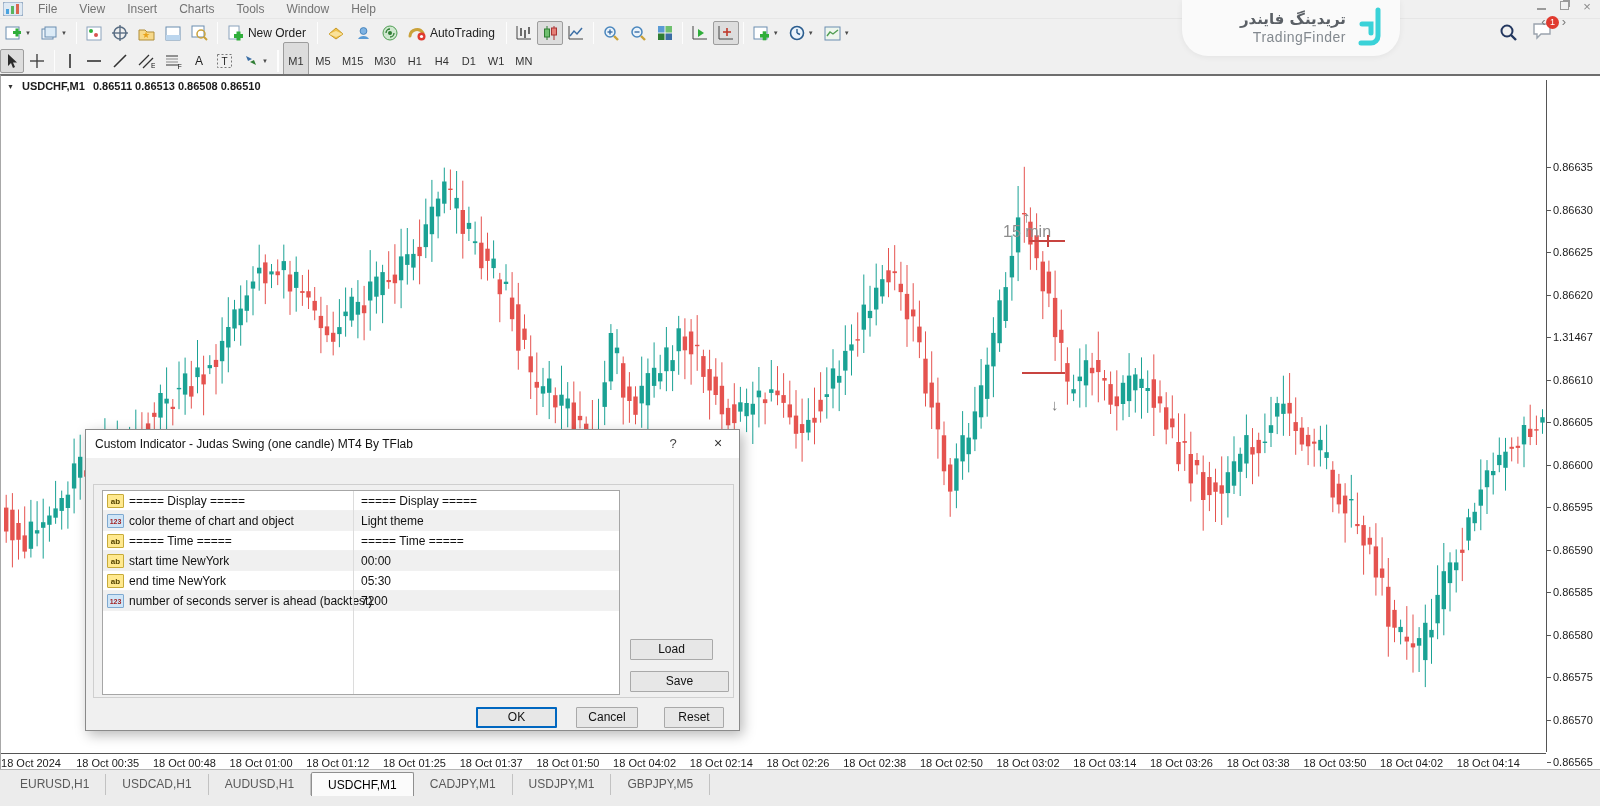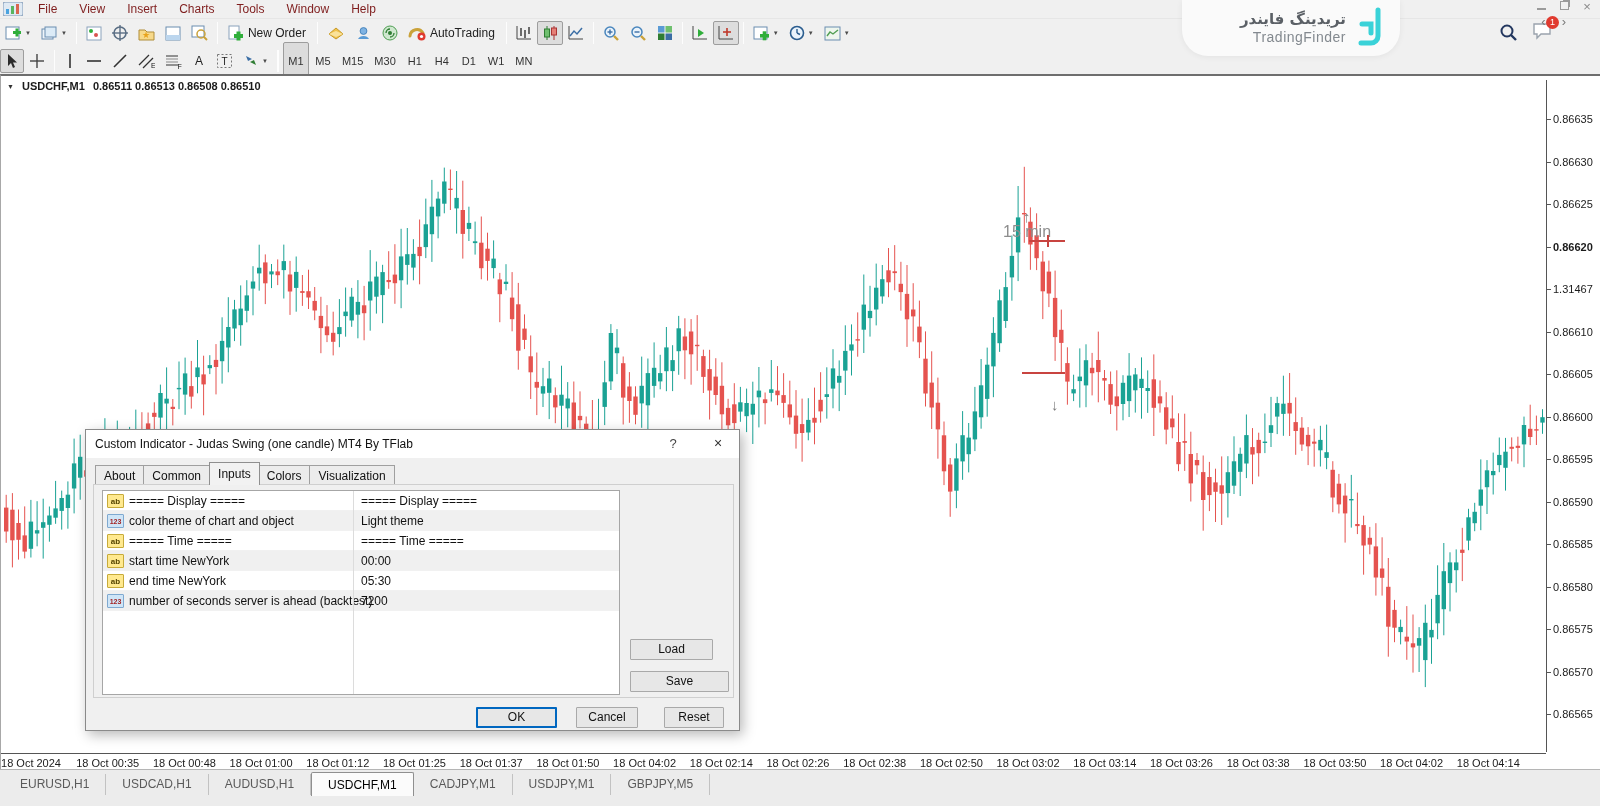--- a/index.html
+++ b/index.html
@@ -3,21 +3,21 @@
 <meta charset="utf-8">
 <style>
   * { box-sizing: border-box; margin: 0; padding: 0; }
   html,body { width:1600px; height:806px; overflow:hidden; }
   body { font-family:"Liberation Sans","DejaVu Sans",sans-serif; font-size:12px; color:#222; background:#f0f0f0; }
   #app { position:relative; width:1600px; height:806px; background:#f0f0f0; }
 
   
   .menubar { position:absolute; left:0; top:0; width:1600px; height:18px; display:flex; align-items:center; background:#f0f0f0; }
   .appicon { width:20px; height:14px; margin:0 4px 0 3px; }
-  .menu-item { padding:1px 11px; color:#7f1d1d; cursor:default; }
+  .menu-item { padding:1px 11px; color:#737373; cursor:default; }
   .win-controls { position:absolute; right:6px; top:1px; display:flex; gap:9px; align-items:center; color:#8a8a8a; font-size:10px; }
   .win-btn { width:14px; height:12px; text-align:center; line-height:11px; }
   .win-min { border-bottom:2px solid #9a9a9a; width:9px; height:7px; }
   .win-restore { width:9px; height:9px; border:1px solid #9a9a9a; box-shadow:2px -2px 0 -1px #9a9a9a; }
 
   
   .toolbar { position:absolute; left:0; display:flex; align-items:center; background:#f0f0f0; }
   .tb-row1 { top:18px; width:1600px; height:29px; border-top:1px solid #e6e6e6; }
   .tb-row2 { top:47px; width:1600px; height:27px; }
   .vsep { width:1px; height:22px; background:#c9c9c9; border-right:1px solid #fdfdfd; margin:0 4px; }
@@ -37,21 +37,21 @@
   .topright-icons { position:absolute; right:48px; top:22px; display:flex; gap:14px; align-items:center; }
   .chat-wrap { position:relative; }
   .badge { position:absolute; right:-7px; top:-6px; min-width:13px; height:13px; border-radius:7px; background:#e03a2f; color:#fff; font-size:9px; line-height:13px; text-align:center; padding:0 2px; }
 
   
   .chart-frame { position:absolute; left:0; top:74px; width:1600px; height:696px; background:#fff; border-top:2px solid #6e6e6e; border-left:1px solid #a8a8a8; }
   .plot { position:absolute; left:0; top:4px; width:1545px; height:672px; background:#fff; overflow:hidden; }
   .quote-line { position:absolute; left:6px; top:4px; font-size:11px; font-weight:bold; color:#1b1b1b; display:flex; gap:8px; align-items:center; z-index:3; }
   .quote-line .dd { font-size:7px; color:#333; }
   .price-axis { position:absolute; left:1545px; top:4px; width:55px; height:672px; border-left:1px solid #555; background:#fff; }
-  .price-label { position:absolute; left:6px; font-size:11px; color:#1b1b1b; white-space:nowrap; }
+  .price-label { position:absolute; left:6px; font-size:11px; color:#1b1b1b; white-space:nowrap;margin-top:48px; }
   .price-label::before { content:""; position:absolute; left:-6px; top:6px; width:4px; height:1px; background:#555; }
   .time-axis { position:absolute; left:0; top:677px; width:1545px; height:18px; border-top:1px solid #555; background:#fff; }
   .time-label { position:absolute; top:3px; font-size:11px; color:#1b1b1b; white-space:nowrap; transform:translateX(-50%); }
   .anno { position:absolute; z-index:2; }
 
   
   .tabbar { position:absolute; left:0; top:769px; width:1600px; height:37px; background:#ececec; border-top:1px solid #b5b5b5; display:flex; align-items:flex-start; padding:2px 4px 0 4px; }
   .chart-tab { position:relative; padding:3px 16px 4px 16px; font-size:12px; color:#5a5a5a; border-right:1px solid #c2c2c2; margin-top:2px; }
   .chart-tab.active { background:#fbfbfb; border:1px solid #8f8f8f; border-bottom:none; color:#000; margin-top:0; padding-top:5px; border-radius:2px 2px 0 0; z-index:2; }
   .tab-arrows { position:absolute; right:34px; top:14px; color:#7a7a7a; font-size:13px; display:flex; gap:16px; }
@@ -908,21 +908,21 @@
             <div style="position: absolute; left: 18px; top: -5px; width: 2px; height: 12px; background: rgb(200, 68, 64);"></div>
           </div>
           <div class="anno" style="left: 1021px; top: 292px; width: 43px; height: 1.5px; background: rgb(200, 68, 64);"></div>
           <div class="anno" style="left: 1050px; top: 316px; color: rgb(125, 125, 125); font-size: 15px; font-weight: bold;">↓</div>
         </div>
     </div>
     <div class="price-axis" id="price-axis">
         <div class="price-label" style="top: 32.9797px;">0.86635</div>
         <div class="price-label" style="top: 75.5114px;">0.86630</div>
         <div class="price-label" style="top: 118.043px;">0.86625</div>
-        <div class="price-label" style="top: 160.575px; font-weight: bold;">0.86620</div>
+        <div class="price-label" style="top: 160.575px;">0.86620</div>
         <div class="price-label" style="top: 203.106px;">1.31467</div>
         <div class="price-label" style="top: 245.638px;">0.86610</div>
         <div class="price-label" style="top: 288.17px;">0.86605</div>
         <div class="price-label" style="top: 330.701px;">0.86600</div>
         <div class="price-label" style="top: 373.233px;">0.86595</div>
         <div class="price-label" style="top: 415.765px;">0.86590</div>
         <div class="price-label" style="top: 458.296px;">0.86585</div>
         <div class="price-label" style="top: 500.828px;">0.86580</div>
         <div class="price-label" style="top: 543.359px;">0.86575</div>
         <div class="price-label" style="top: 585.891px;">0.86570</div>
@@ -965,27 +965,20 @@
     <span>‹</span>
     <span>›</span>
   </div>
 
   <div class="dialog">
     <div class="dlg-title">
       <span class="dlg-title-text">Custom Indicator - Judas Swing (one candle) MT4 By TFlab</span>
       <span class="dlg-help">?</span>
       <span class="dlg-close">×</span>
     </div>
-    <div class="dlg-tabs" id="dlg-tabs">
-        <span class="dlg-tab">About</span>
-        <span class="dlg-tab">Common</span>
-        <span class="dlg-tab active">Inputs</span>
-        <span class="dlg-tab">Colors</span>
-        <span class="dlg-tab">Visualization</span>
-      </div>
     <div class="dlg-page">
       <div class="param-table">
         <div id="pt-rows">
             <div class="pt-row">
               <span class="type-ico type-ab">ab</span>
               <span class="pt-var">===== Display =====</span>
               <span class="pt-val">===== Display =====</span>
             </div>
             <div class="pt-row alt">
               <span class="type-ico type-123">123</span>

